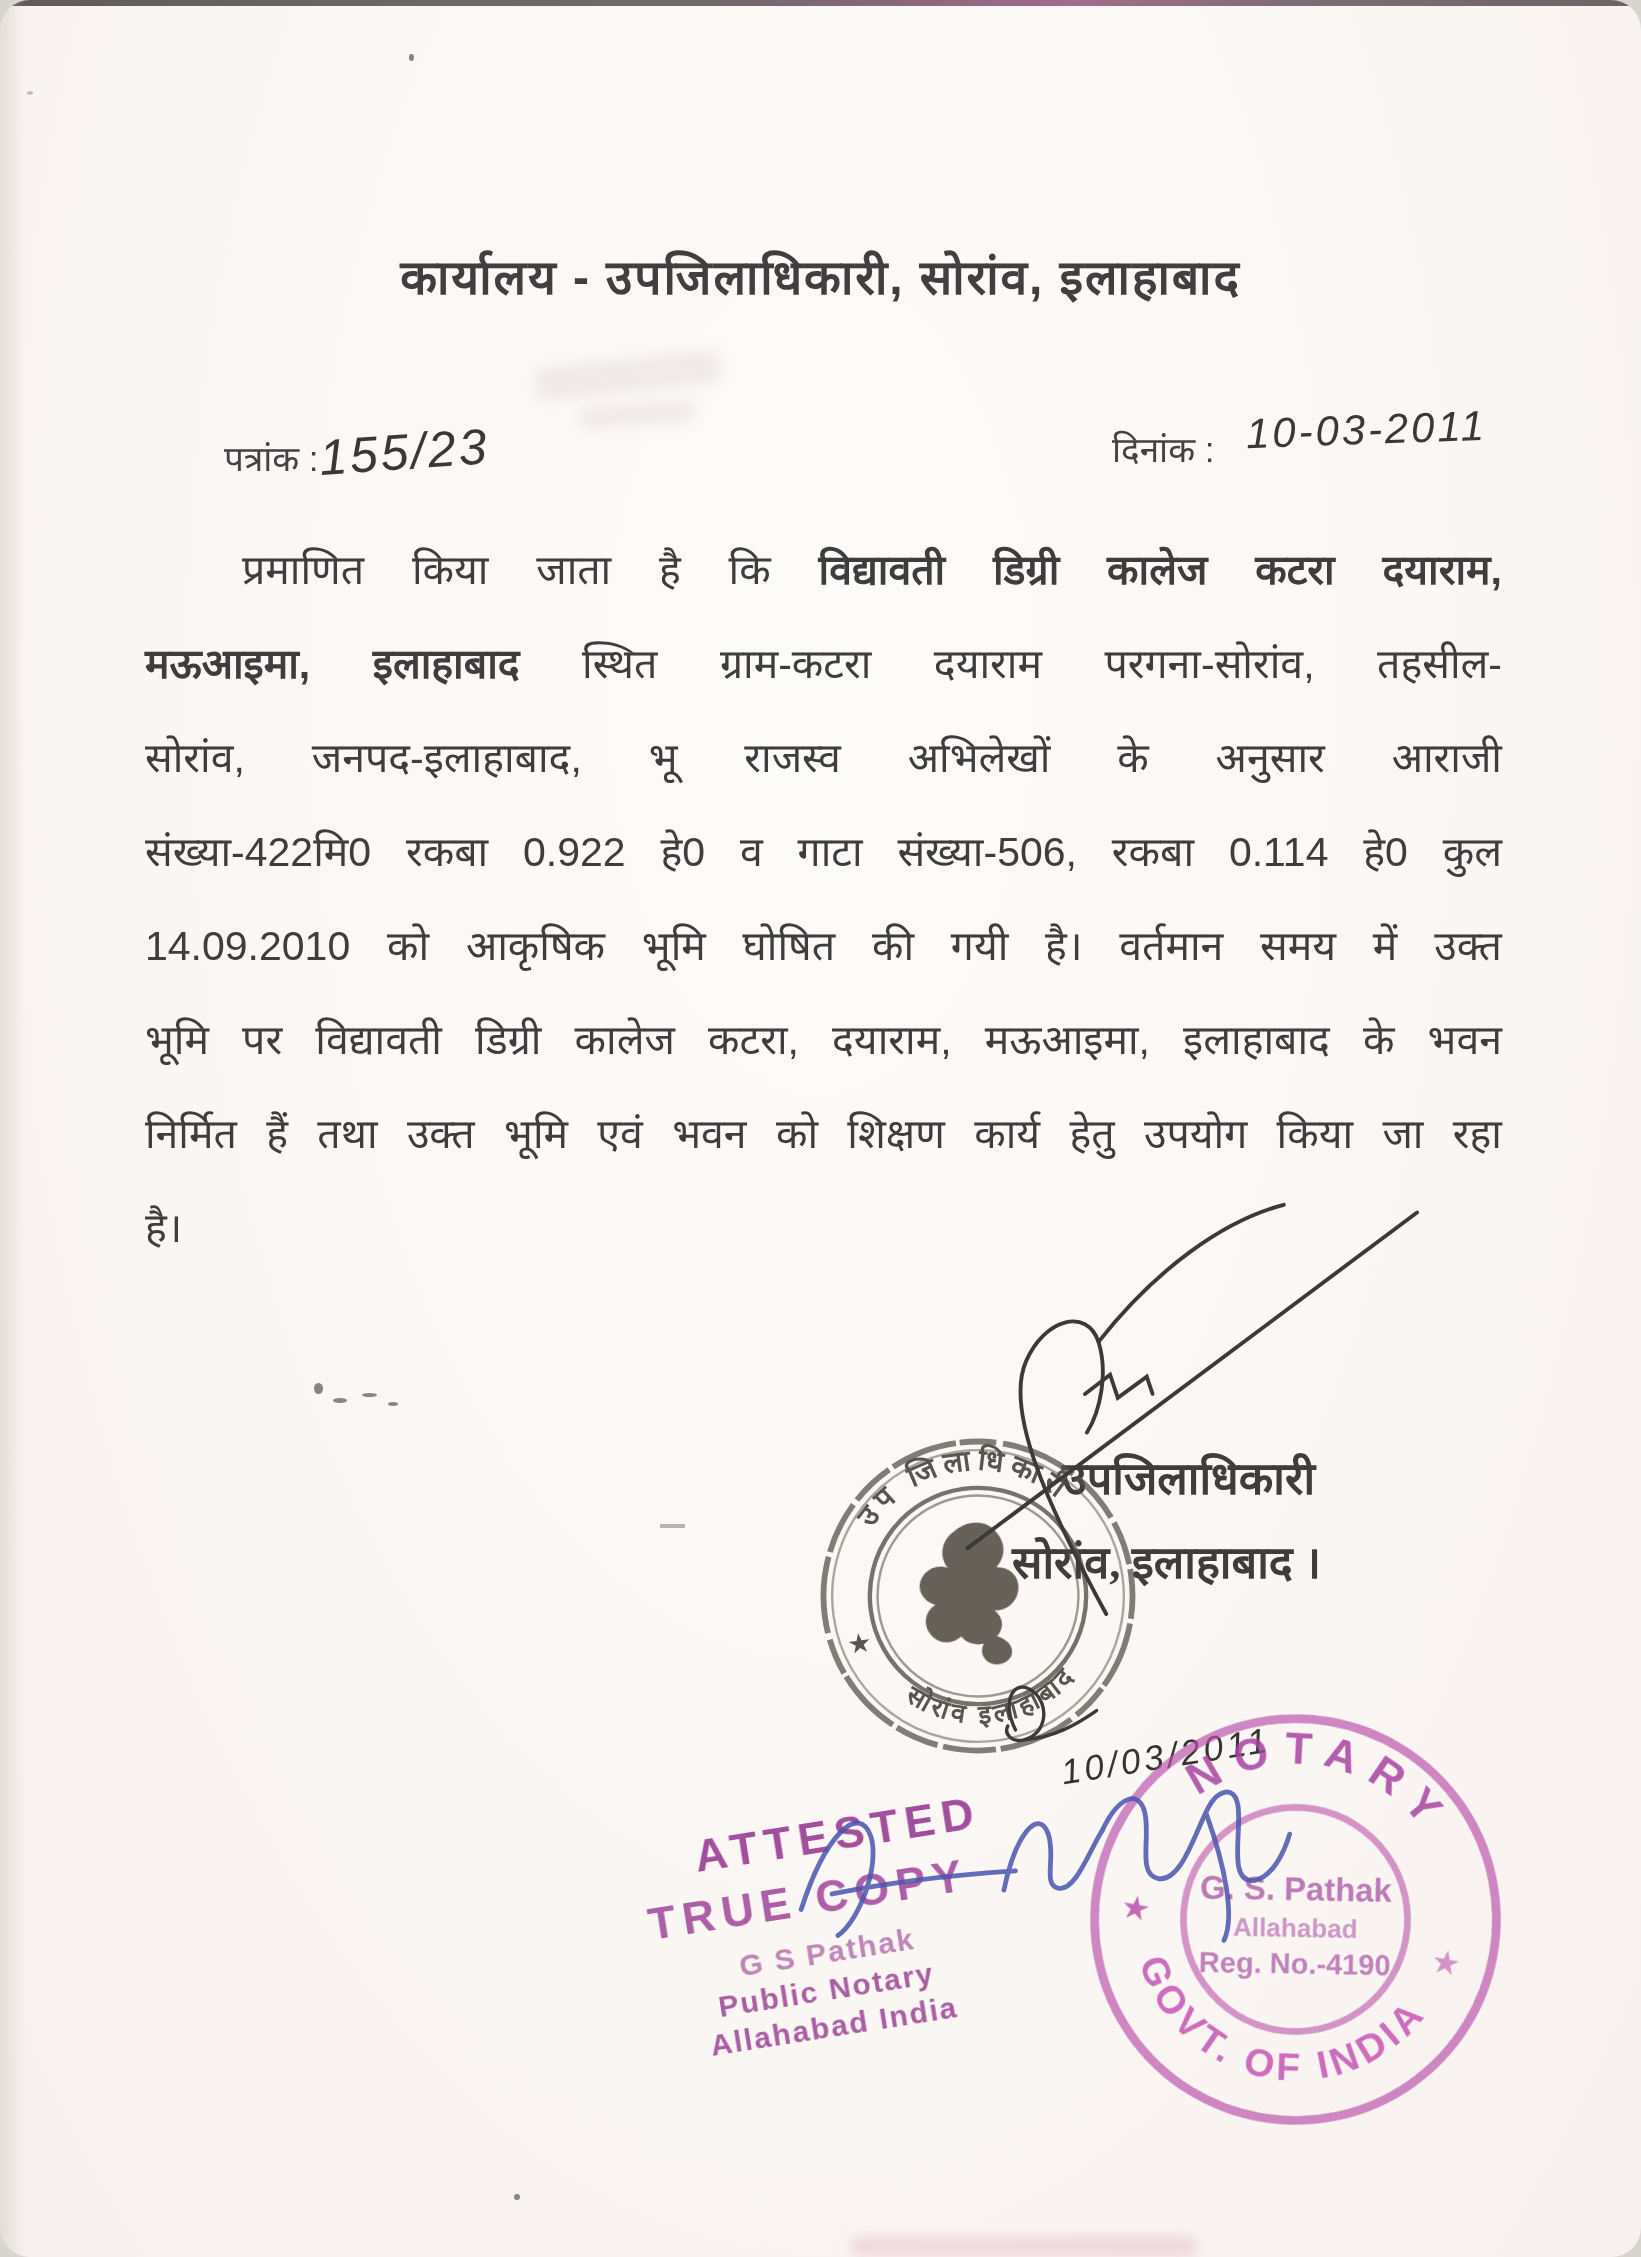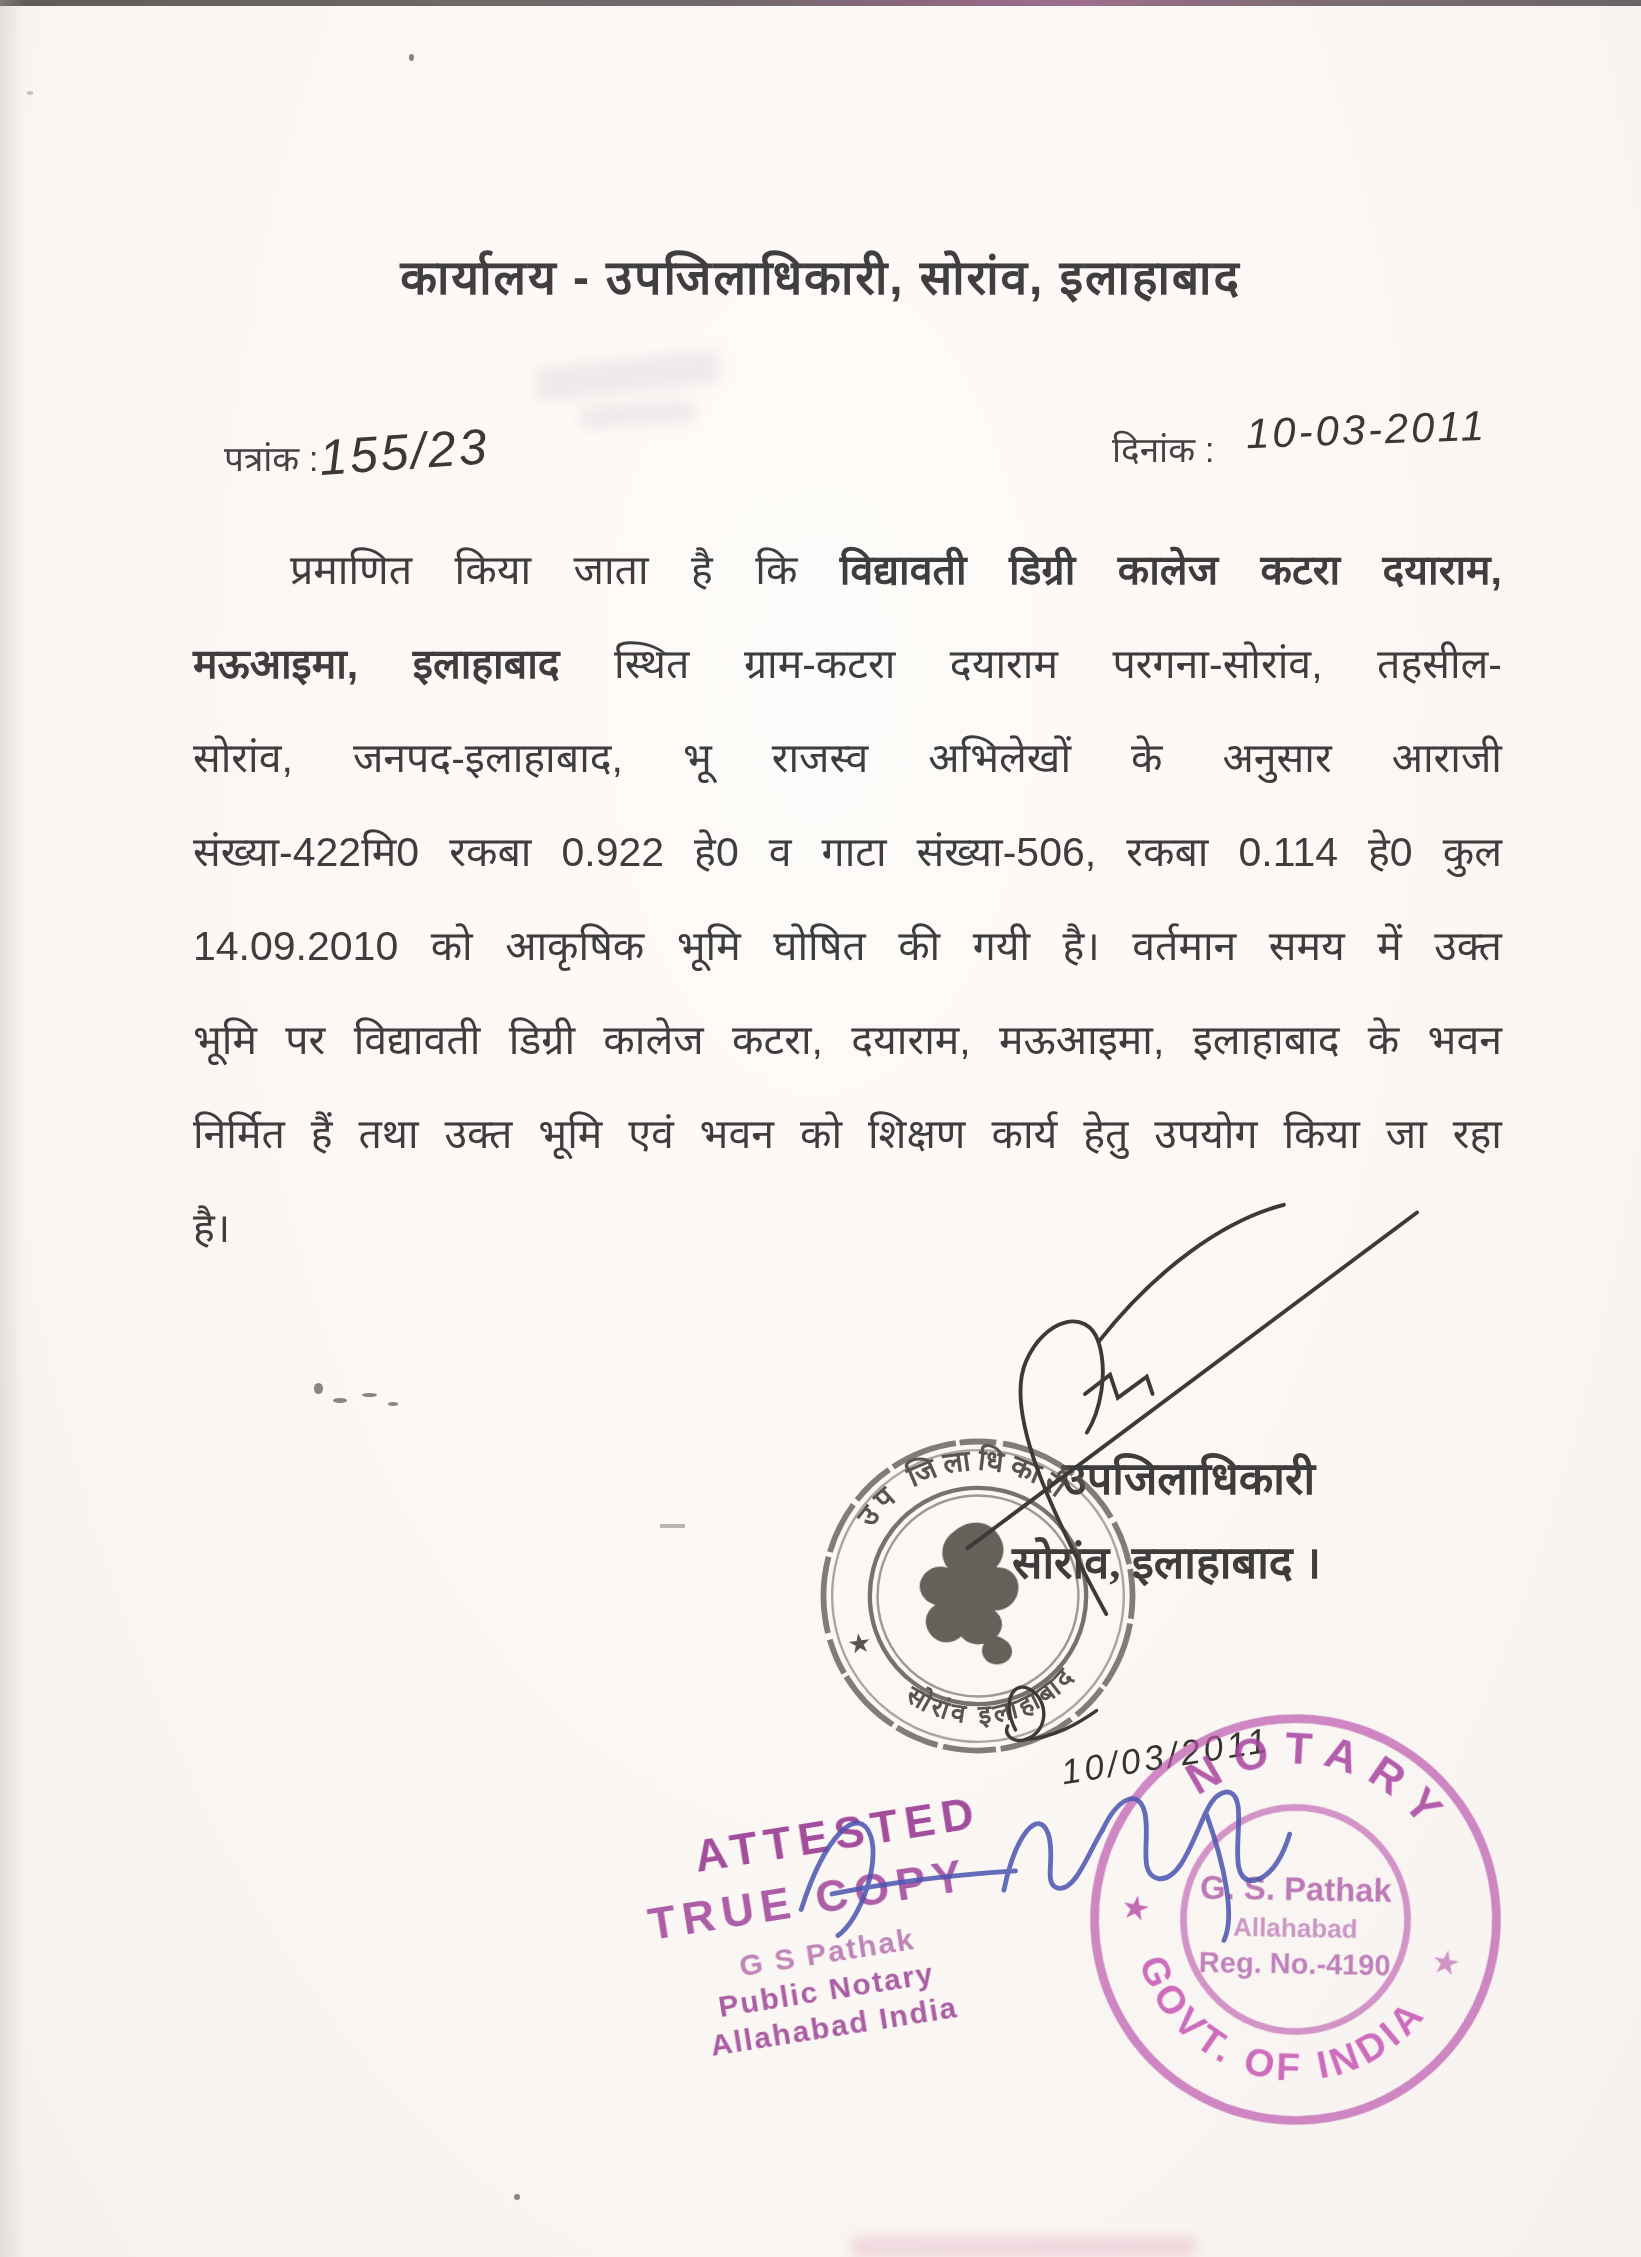--- a/index.html
+++ b/index.html
@@ -8,20 +8,21 @@
     background:#d8d4d0;
   }
   .page{
     position:relative;
     width:1641px;height:2257px;
     margin:0 auto;
     background:
       radial-gradient(ellipse at 50% 30%, #fdfbf9 0%, #faf6f3 60%, #f6f1ee 100%);
     overflow:hidden;
     color:#3c3a3a;
+    border-radius:30px;
   }
   .scan-edge-top{
     position:absolute;top:0;left:0;width:100%;height:5.8px;
     background:linear-gradient(90deg,#45403f 0%,#55504e 28%,#5a4f55 45%,#7e4e6c 58%,#8f5578 66%,#6b5460 78%,#514b4e 100%);
     opacity:.85;
   }
   .left-shadow{
     position:absolute;top:0;left:0;width:25px;height:100%;
     background:linear-gradient(90deg,rgba(190,180,175,.35),rgba(190,180,175,0));
   }
@@ -48,21 +49,20 @@
   }
   .body-text{
     position:absolute;top:541px;left:145px;width:1357px;
     font-size:41px;font-weight:500;color:#3e3c3c;
   }
   .body-line{
     height:94px;line-height:58px;
     text-align:justify;
     text-align-last:justify;
     white-space:normal;
-    margin-left:48px;
   }
   .body-line.indent{ text-indent:97px; }
   .body-line.no-just{ text-align-last:left; }
   .body-line .bold{ font-weight:800; }
   .sig-block{position:absolute;color:#3f3c3c;font-weight:600;font-family:Liberation Serif, serif;}
   .sig-line1{position:absolute;top:1446px;left:1062px;font-size:45px;}
   .sig-line2{position:absolute;top:1530px;left:1012px;font-size:45px;}
   .hand-date{
     position:absolute;top:1736px;left:1060px;
     font-size:35px;color:#35332f;font-style:italic;

